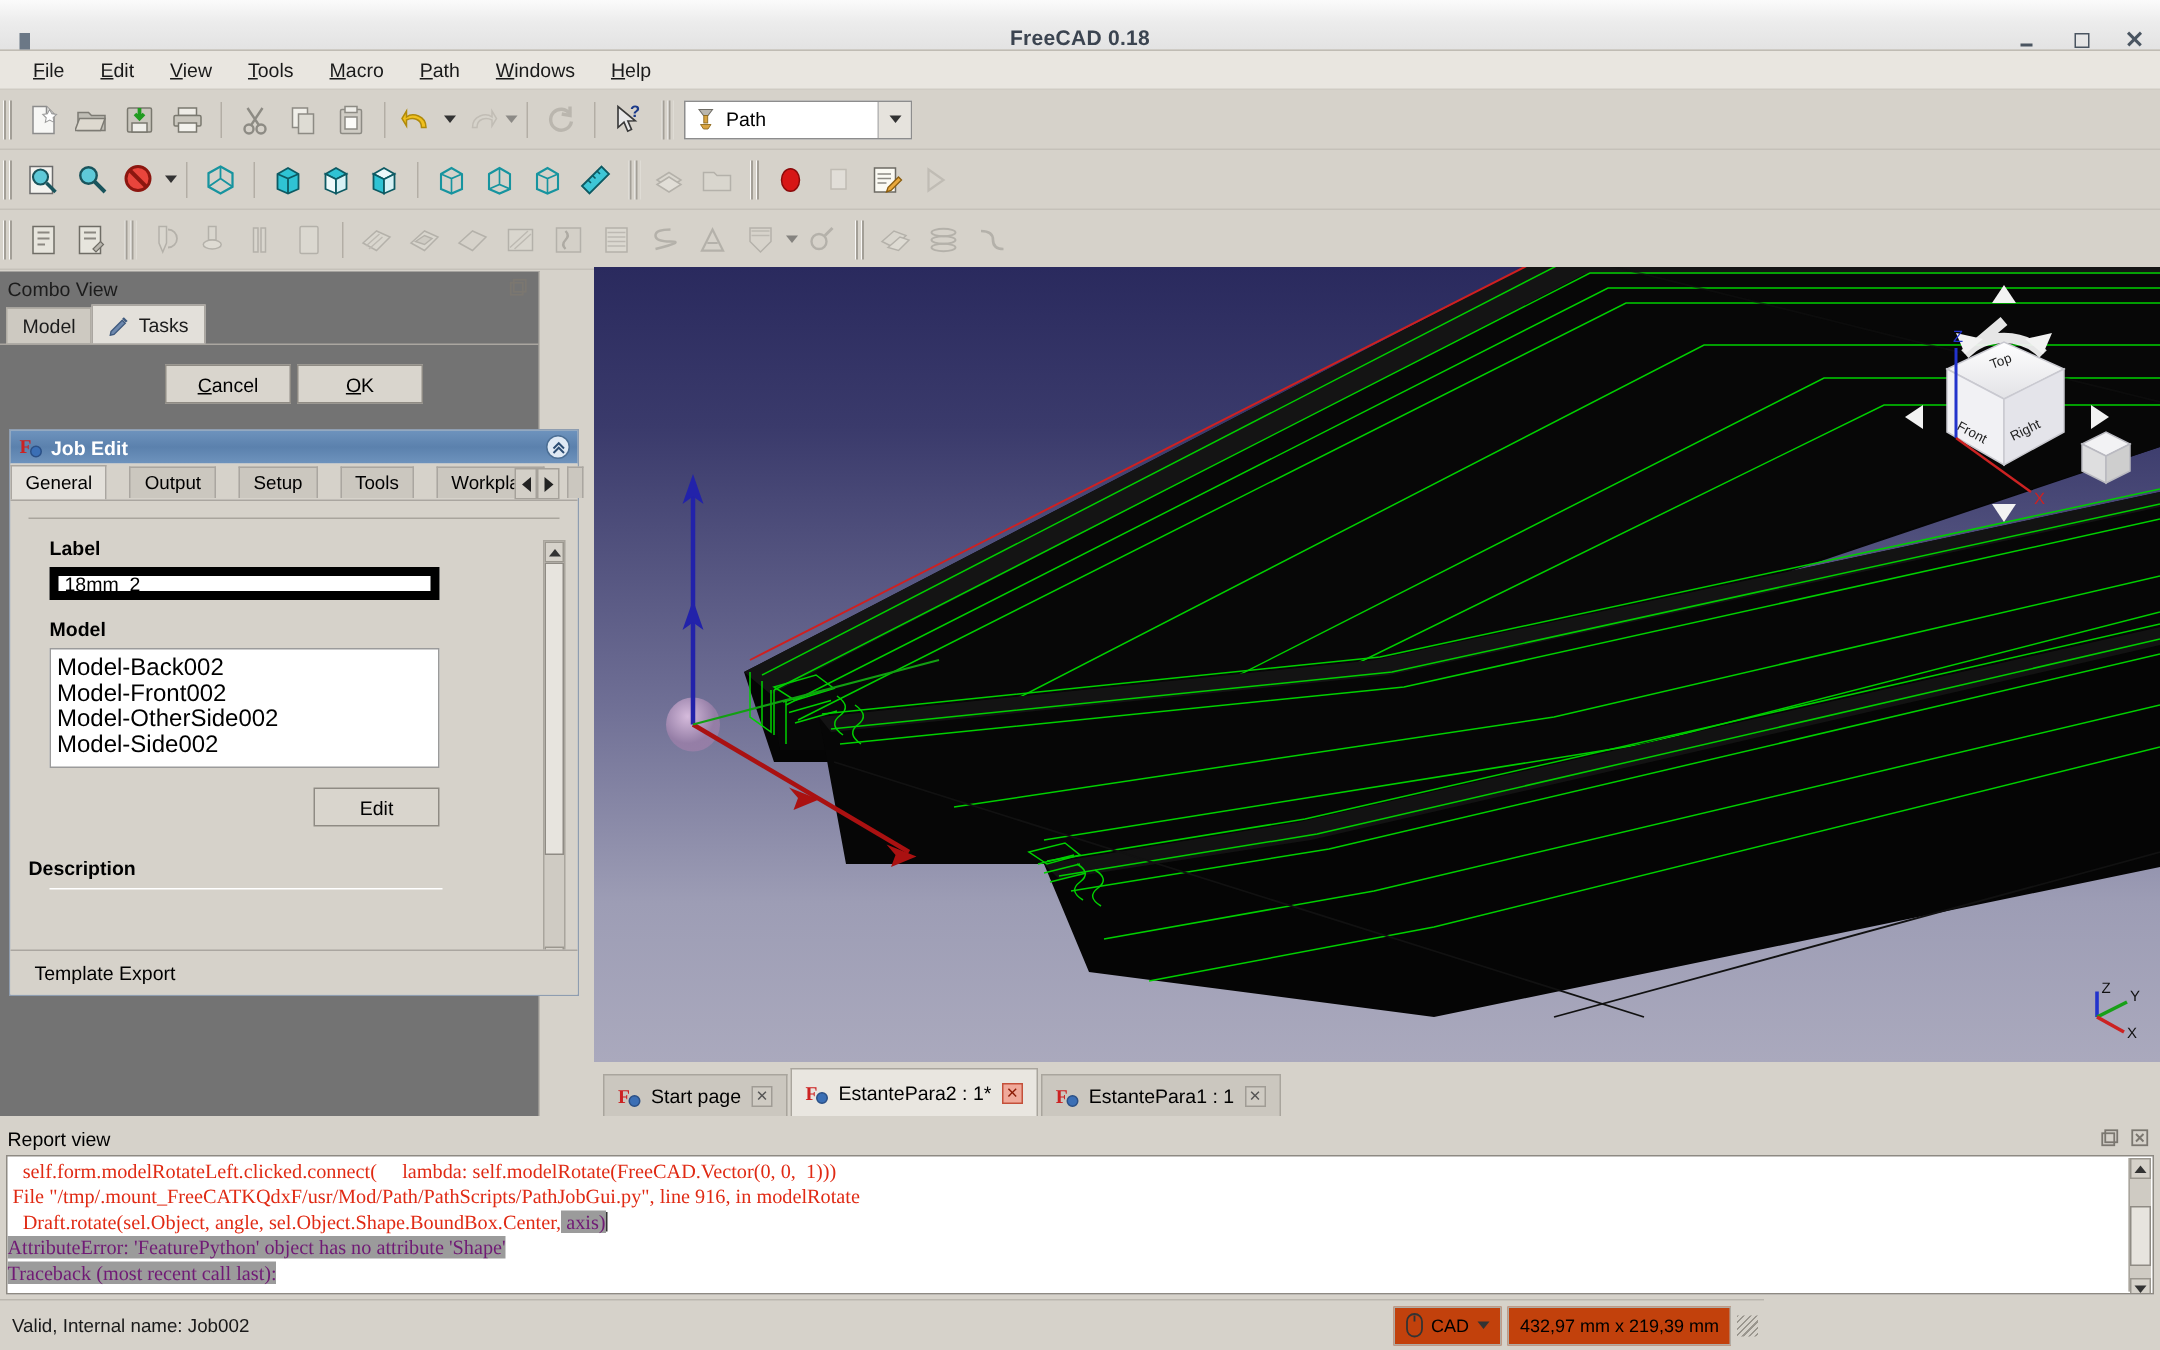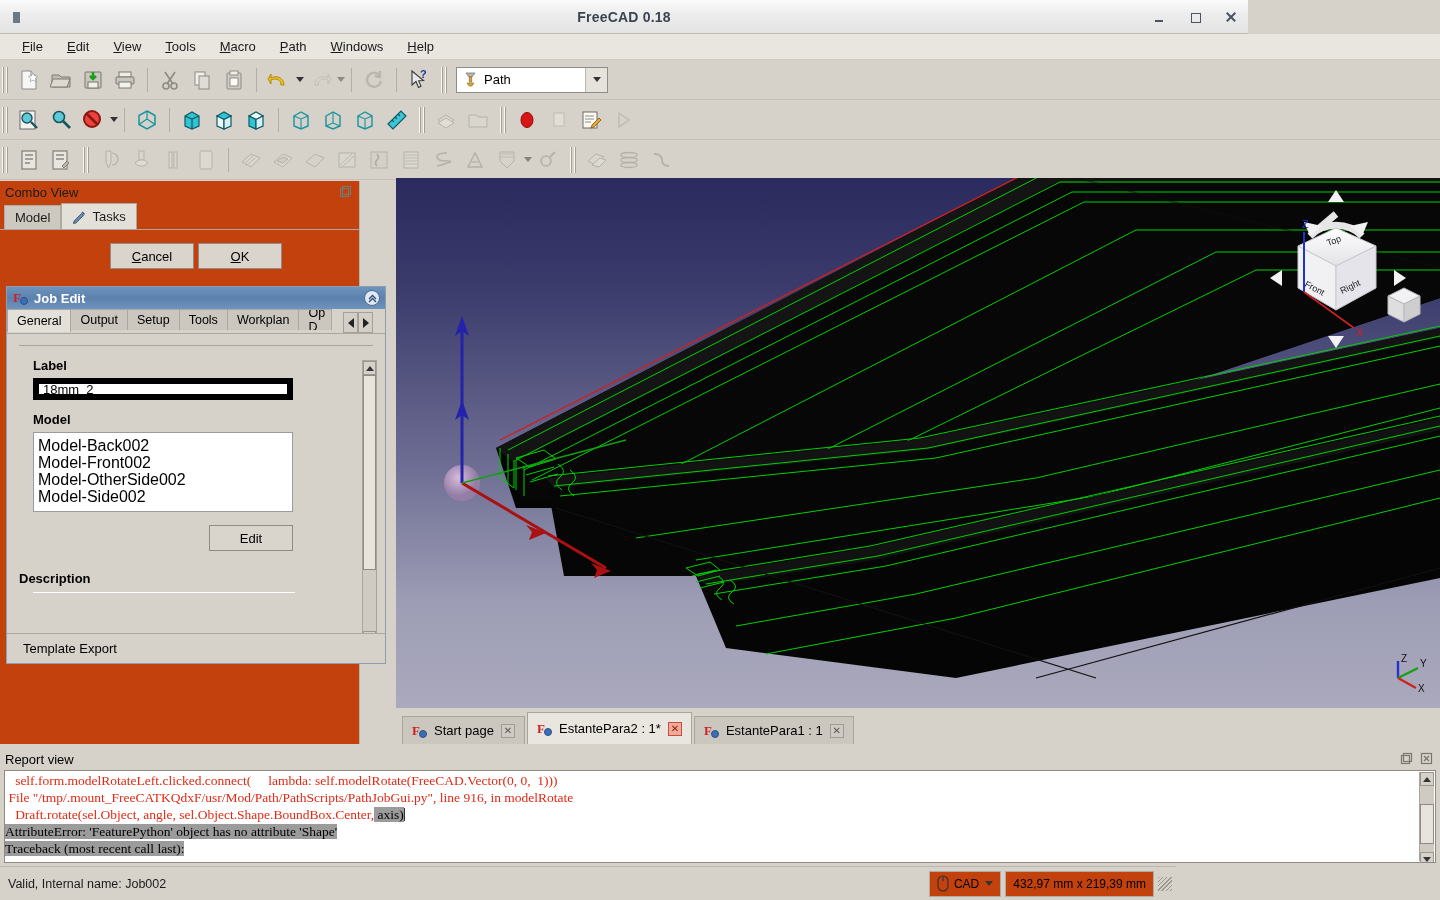--- a/index.html
+++ b/index.html
@@ -7,24 +7,24 @@
     width: 1440px; height: 900px;
     font-family: "Liberation Sans", sans-serif;
     font-size: 13px;
     background: #d6d2ca;
     overflow: hidden;
   }
   #app { position: relative; width: 1440px; height: 900px; background: #d6d2ca; }
 
   
   .titlebar {
-    position: absolute; left:0; top:0; width:1248px; height:34px;
+    position: absolute; left:0; top:0; width:1440px; height:34px;
     background: linear-gradient(to bottom, #fbfbfb 0%, #ececec 45%, #e3e3e3 100%);
     border-bottom: 1px solid #c0bcb4;
-    display: flex; align-items: center;
+    display: flex; align-items: flex-end;
   }
   .titlebar .appicon {
     width: 7px; height: 11px; background:#6b7886; margin-left: 13px; margin-top:2px;
   }
   .titlebar .title {
     position:absolute; left:0; right:0; text-align:center;
     font-weight: bold; font-size: 14px; color:#3b4450;
     letter-spacing: .2px;
   }
   .wbtns { position:absolute; right: 10px; display:flex; gap:22px; align-items:center; }
@@ -79,21 +79,21 @@
   }
   .wbcombo .wbtext { font-size:13px; margin-left:5px; flex:1; }
   .wbcombo .drop {
     width:22px; height:24px; border-left:1px solid #b9b9b9; background:#e6e3dd;
     display:flex; align-items:center; justify-content:center;
   }
 
   
   .combo {
     position:absolute; left:0; top:181px; width:360px; height:563px;
-    background:#c2410c; border-right:1px solid #b8b4ac;
+    background:#737373; border-right:1px solid #b8b4ac;
   }
   .dock-title {
     height:22px; display:flex; align-items:center; padding-left:5px;
     font-size:13px; color:#1c1c1c;
   }
   .dock-btns { position:absolute; right:6px; top:3px; display:flex; gap:5px; }
   .dockbtn { width:15px; height:15px; display:flex; align-items:center; justify-content:center; cursor:default; }
   .tabs-strip { display:flex; height:26px; padding-left:4px; align-items:flex-end; }
   .tab {
     height:24px; padding:0 10px; display:flex; align-items:center; gap:5px;
@@ -124,21 +124,21 @@
   }
   .fc-icon { width:15px; height:14px; position:relative; display:inline-block; }
   .fc-icon .f {
     position:absolute; left:0; top:0; color:#cc2222; font-weight:bold; font-size:13px;
     line-height:13px; font-family:"Liberation Serif", serif;
   }
   .fc-icon .gear {
     position:absolute; right:0; bottom:0; width:8px;height:8px;border-radius:50%;
     background:#3b6fb5; border:1.5px solid #2b5086;
   }
-  .sub-tabs { display:flex; height:24px; background:#d6d2ca; align-items:flex-start; position:relative; }
+  .sub-tabs { display:flex; height:24px; background:#d6d2ca; align-items:center; position:relative;gap:16px; }
   .stab {
     height:21px; padding:0 9px; display:flex; align-items:center; font-size:12.5px;
     background:#cbc7bf; border:1px solid #aaa6a0; border-bottom:none; margin-right:-1px; cursor:default;
   }
   .stab.active { background:#e3e0da; height:23px; }
   .stab.clip { overflow:hidden; max-width:34px; padding-right:0; }
   .stab-nav {
     position:absolute; right:12px; bottom:0; display:flex;
   }
   .navarrow {
@@ -214,21 +214,21 @@
   .report-head { height:21px; display:flex; align-items:center; padding-left:5px; font-size:13px; position:relative; }
   .report-body {
     position:absolute; left:4px; right:4px; top:21px; bottom:3px;
     background:#fff; border:1px solid #8e8a83; overflow:hidden;
   }
   .report-text {
     font-family:Liberation Serif, serif; font-size:13.5px; color:#e02a14;
     line-height:17px; padding-top:1px;
   }
   .report-text div { white-space:pre; }
-  .rsel { background:#9b9b9b; color:#000000; }
+  .rsel { background:#9b9b9b; color:#701a75; }
   .rcaret { display:inline-block; width:1px; height:13px; background:#333; vertical-align:-2px; }
   .report-scroll {
     position:absolute; right:1px; top:1px; bottom:1px; width:15px; background:#cfcbc3; border-left:1px solid #a9a59d;
   }
 
   
   .statusbar {
     position:absolute; left:0; bottom:0; width:1176px; height:34px;
     background:#d6d2ca; border-top:1px solid #bbb7af; display:flex; align-items:center;
   }

